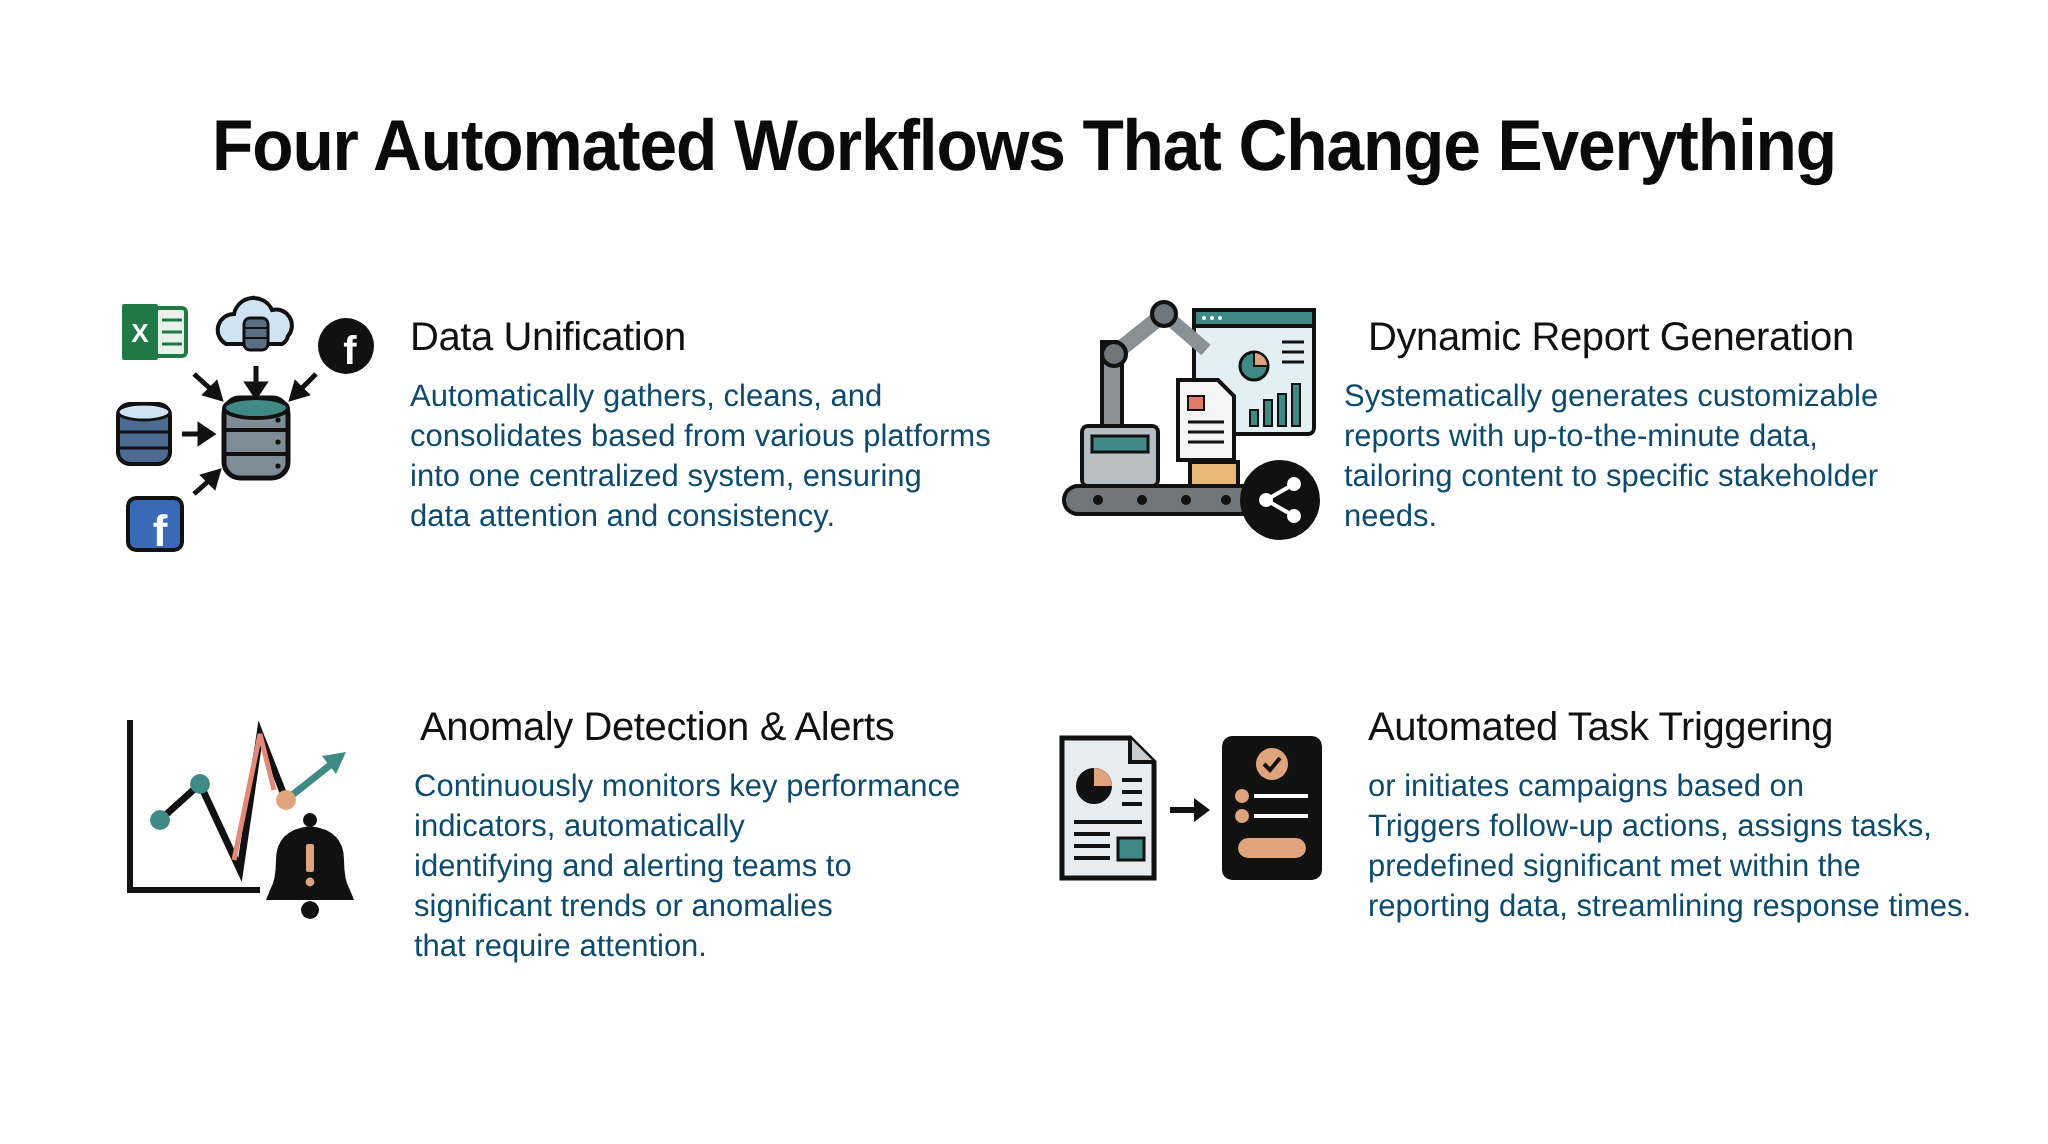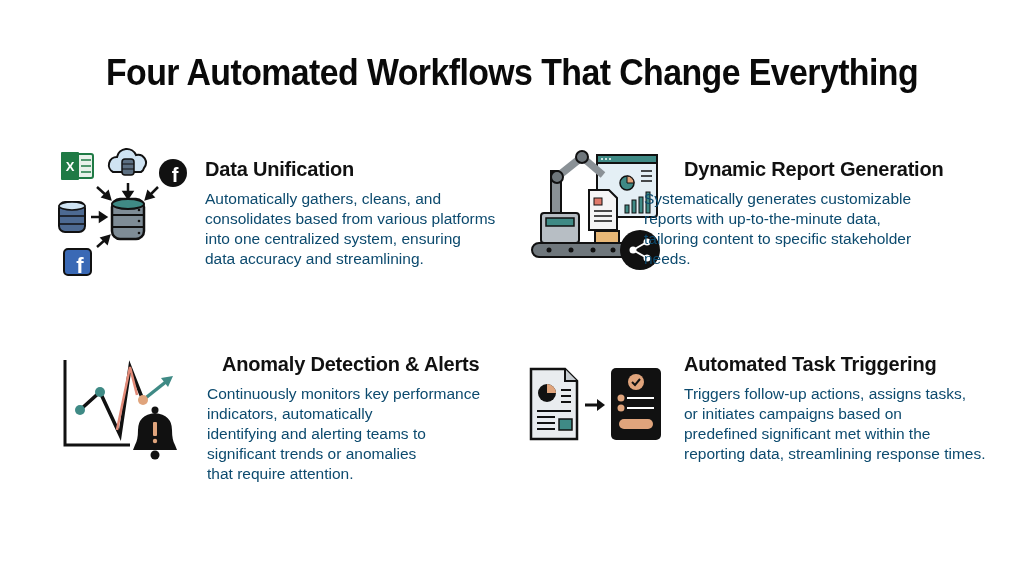--- a/index.html
+++ b/index.html
@@ -8,21 +8,21 @@
     font-family:"Liberation Sans", sans-serif; color:#111;
   }
   .title {
     position:absolute; left:0; top:52px; width:1024px; text-align:center;
     font-size:36px; font-weight:bold; letter-spacing:-0.6px; color:#0a0a0a;
     transform:scaleX(0.94);
   }
   .card { position:absolute; }
   .icon { position:absolute; }
   .heading {
-    position:absolute; font-size:20px; font-weight:bold; color:#111; white-space:nowrap;
+    position:absolute; font-size:20px; font-weight:normal; color:#111; white-space:nowrap;
     letter-spacing:-0.2px;
   }
   .desc {
     position:absolute; font-size:15.5px; line-height:20px; color:#0c4a6e;
   }
   .desc span { display:block; white-space:nowrap; }
 </style>
 </head>
 <body>
 
@@ -85,21 +85,21 @@
     <g>
       <rect x="9" y="104" width="27" height="26" rx="4" fill="#3a69b5" stroke="#111" stroke-width="2"></rect>
       <text x="25" y="128" font-size="22" font-weight="bold" fill="#fff" text-anchor="middle" font-family="Liberation Sans, sans-serif">f</text>
     </g>
   </svg>
   <div class="heading" style="left:205px;top:158px;">Data Unification</div>
   <div class="desc" style="left:205px;top:189px;">
     <span>Automatically gathers, cleans, and</span>
     <span>consolidates based from various platforms</span>
     <span>into one centralized system, ensuring</span>
-    <span>data accuracy and streamlining.</span>
+    <span>data attention and consistency.</span>
   </div>
 </div>
 
 <div class="card">
   <svg class="icon" style="left:527px;top:145px;" width="140" height="130" viewBox="0 0 140 130">
 
     <g>
       <rect x="70" y="10" width="60" height="62" rx="3" fill="#e4eff5" stroke="#111" stroke-width="2"></rect>
       <rect x="70" y="10" width="60" height="8" fill="#3f8a85" stroke="#111" stroke-width="2"></rect>
       <circle cx="75" cy="14" r="1" fill="#fff"></circle>
@@ -145,21 +145,21 @@
     <g>
       <circle cx="113" cy="105" r="20" fill="#111"></circle>
       <circle cx="106" cy="105" r="3.5" fill="#fff"></circle>
       <circle cx="120" cy="97" r="3.5" fill="#fff"></circle>
       <circle cx="120" cy="113" r="3.5" fill="#fff"></circle>
       <line x1="106" y1="105" x2="120" y2="97" stroke="#fff" stroke-width="2"></line>
       <line x1="106" y1="105" x2="120" y2="113" stroke="#fff" stroke-width="2"></line>
     </g>
   </svg>
   <div class="heading" style="left:684px;top:158px;text-align:center;">Dynamic Report Generation</div>
-  <div class="desc" style="left:644px;top:189px;">
+  <div class="desc" style="left:672px;top:189px;">
     <span>Systematically generates customizable</span>
     <span>reports with up-to-the-minute data,</span>
     <span>tailoring content to specific stakeholder</span>
     <span>needs.</span>
   </div>
 </div>
 
 <div class="card">
   <svg class="icon" style="left:55px;top:355px;" width="130" height="110" viewBox="0 0 130 110">
     <g>
@@ -173,21 +173,21 @@
       <circle cx="88" cy="45" r="5" fill="#e0a47c"></circle>
     </g>
     <g>
       <path d="M78 95 L80 90 Q83 85 83 75 Q83 60 100 58 Q117 60 117 75 Q117 85 120 90 L122 95 Z" fill="#111"></path>
       <circle cx="100" cy="55" r="3.5" fill="#111"></circle>
       <circle cx="100" cy="100" r="4.5" fill="#111"></circle>
       <rect x="98" y="67" width="4" height="14" rx="1" fill="#e0a47c"></rect>
       <circle cx="100" cy="86" r="2.2" fill="#e0a47c"></circle>
     </g>
   </svg>
-  <div class="heading" style="left:222px;top:353px;">Anomaly Detection &amp; Alerts</div>
+  <div class="heading" style="left:210px;top:353px;">Anomaly Detection &amp; Alerts</div>
   <div class="desc" style="left:207px;top:384px;">
     <span>Continuously monitors key performance</span>
     <span>indicators, automatically</span>
     <span>identifying and alerting teams to</span>
     <span>significant trends or anomalies</span>
     <span>that require attention.</span>
   </div>
 </div>
 
 <div class="card">
@@ -216,18 +216,18 @@
       <polyline points="105,17 108,20 113,14" fill="none" stroke="#111" stroke-width="2"></polyline>
       <circle cx="94" cy="33" r="3.5" fill="#e0a47c"></circle>
       <line x1="100" y1="33" x2="127" y2="33" stroke="#fff" stroke-width="2"></line>
       <circle cx="94" cy="43" r="3.5" fill="#e0a47c"></circle>
       <line x1="100" y1="43" x2="127" y2="43" stroke="#fff" stroke-width="2"></line>
       <rect x="92" y="54" width="34" height="10" rx="5" fill="#e0a47c"></rect>
     </g>
   </svg>
   <div class="heading" style="left:684px;top:353px;">Automated Task Triggering</div>
   <div class="desc" style="left:684px;top:384px;">
+    <span>or initiates campaigns based on</span>
     <span>Triggers follow-up actions, assigns tasks,</span>
-    <span>or initiates campaigns based on</span>
     <span>predefined significant met within the</span>
     <span>reporting data, streamlining response times.</span>
   </div>
 </div>
 
 </body></html>

